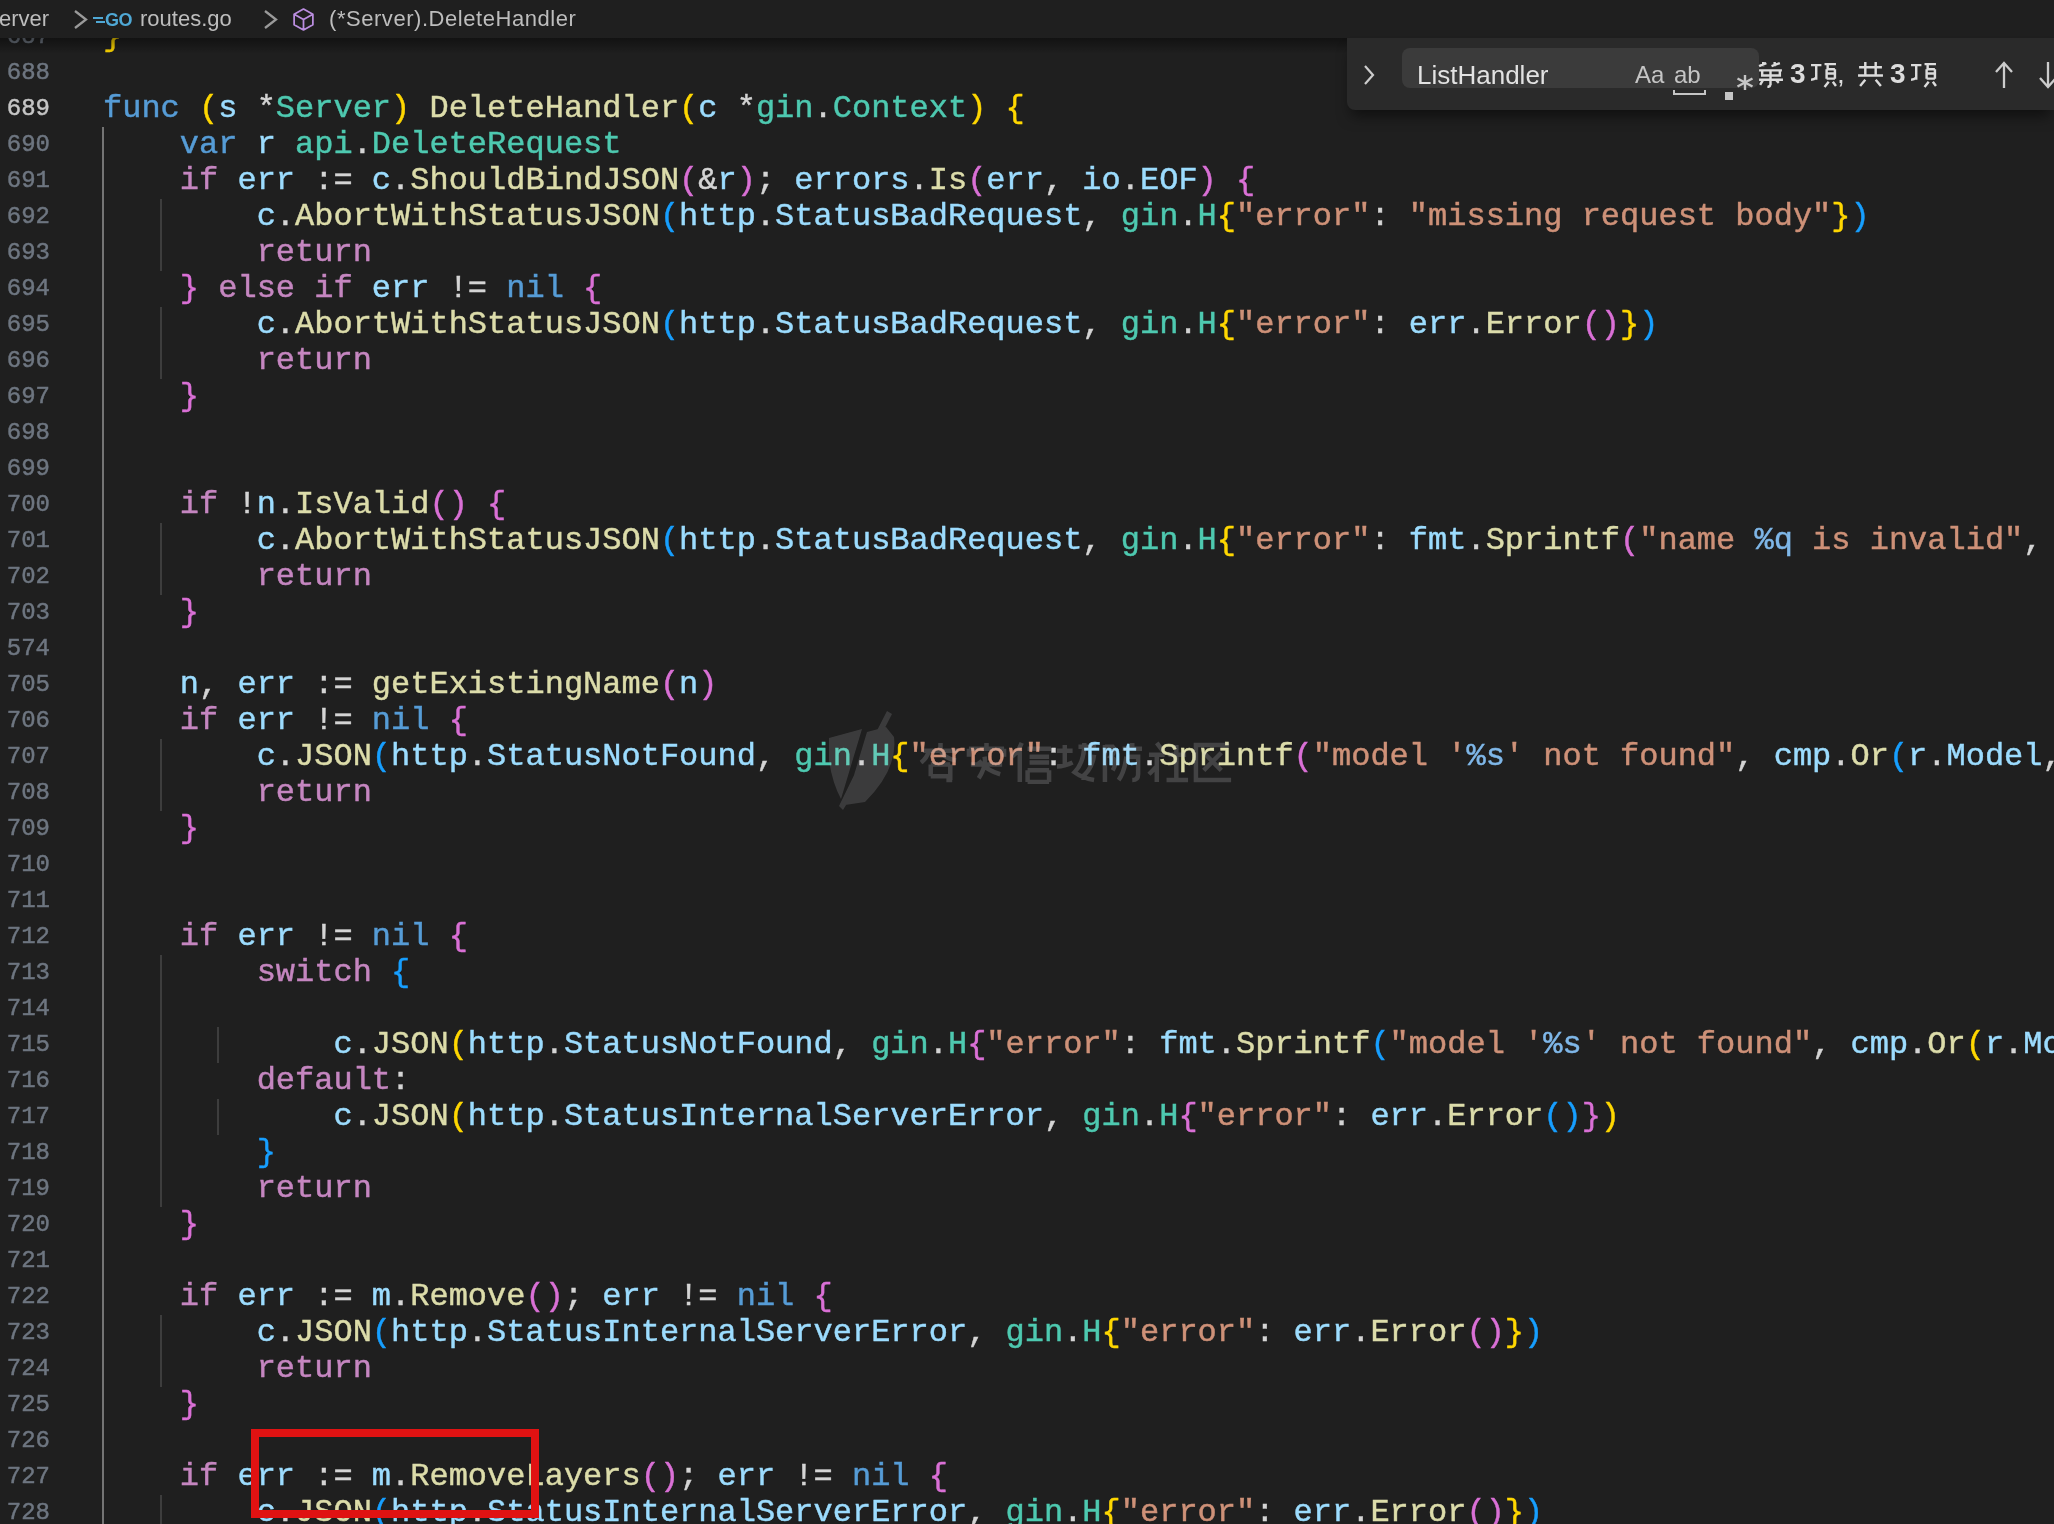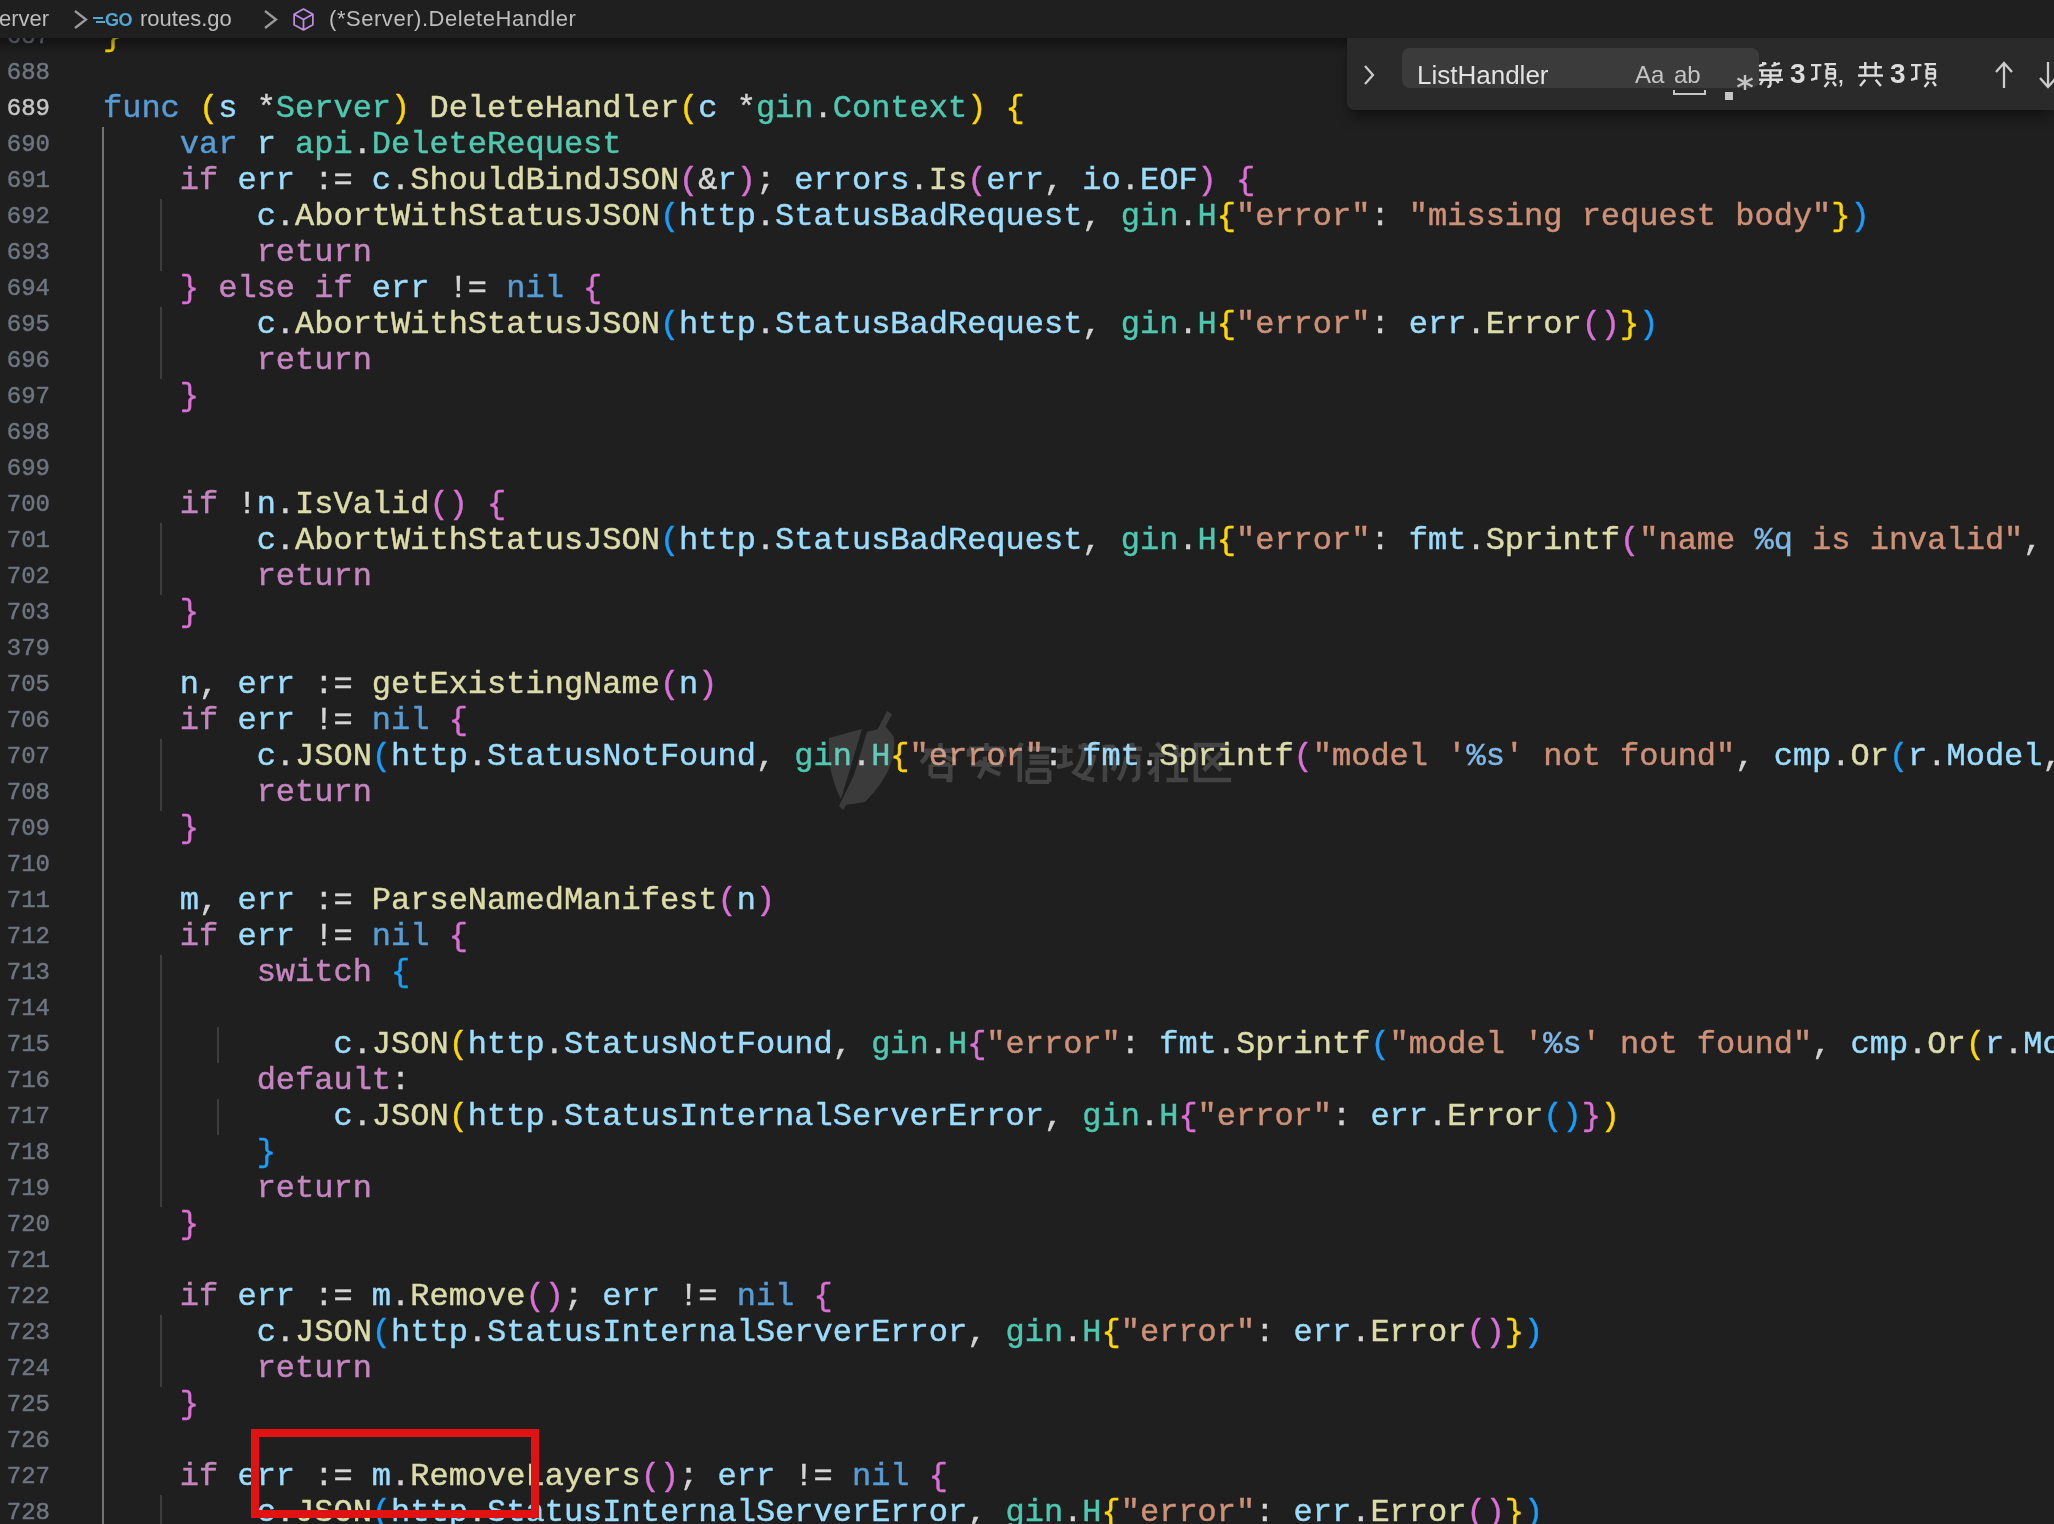--- a/index.html
+++ b/index.html
@@ -99,21 +99,21 @@
   </div>
 <div class="row" style="top:559px">
     <span class="ln">702</span>
     <span class="ct">        <i class="k">return</i></span>
   </div>
 <div class="row" style="top:595px">
     <span class="ln">703</span>
     <span class="ct">    <i class="g2">}</i></span>
   </div>
 <div class="row" style="top:631px">
-    <span class="ln">379</span>
+    <span class="ln">574</span>
     <span class="ct"></span>
   </div>
 <div class="row" style="top:667px">
     <span class="ln">705</span>
     <span class="ct">    <i class="v">n</i>, <i class="v">err</i> := <i class="f">getExistingName</i><i class="g2">(</i><i class="v">n</i><i class="g2">)</i></span>
   </div>
 <div class="row" style="top:703px">
     <span class="ln">706</span>
     <span class="ct">    <i class="k">if</i> <i class="v">err</i> != <i class="b">nil</i> <i class="g2">{</i></span>
   </div>
@@ -128,21 +128,20 @@
 <div class="row" style="top:811px">
     <span class="ln">709</span>
     <span class="ct">    <i class="g2">}</i></span>
   </div>
 <div class="row" style="top:847px">
     <span class="ln">710</span>
     <span class="ct"></span>
   </div>
 <div class="row" style="top:883px">
     <span class="ln">711</span>
-    <span class="ct">    <i class="v">m</i>, <i class="v">err</i> := <i class="f">ParseNamedManifest</i><i class="g2">(</i><i class="v">n</i><i class="g2">)</i></span>
   </div>
 <div class="row" style="top:919px">
     <span class="ln">712</span>
     <span class="ct">    <i class="k">if</i> <i class="v">err</i> != <i class="b">nil</i> <i class="g2">{</i></span>
   </div>
 <div class="row" style="top:955px">
     <span class="ln">713</span>
     <span class="ct">        <i class="k">switch</i> <i class="g3">{</i></span>
   </div>
 <div class="row" style="top:991px">

